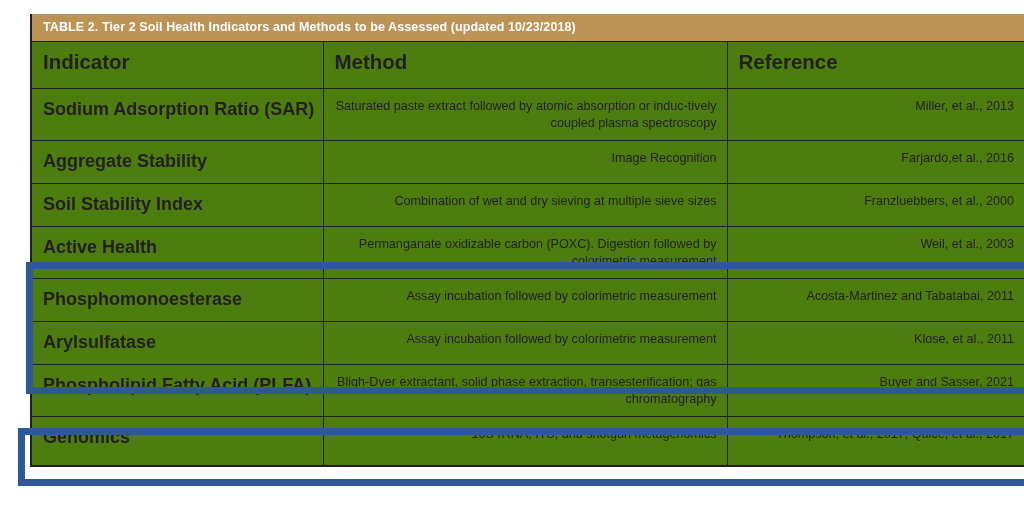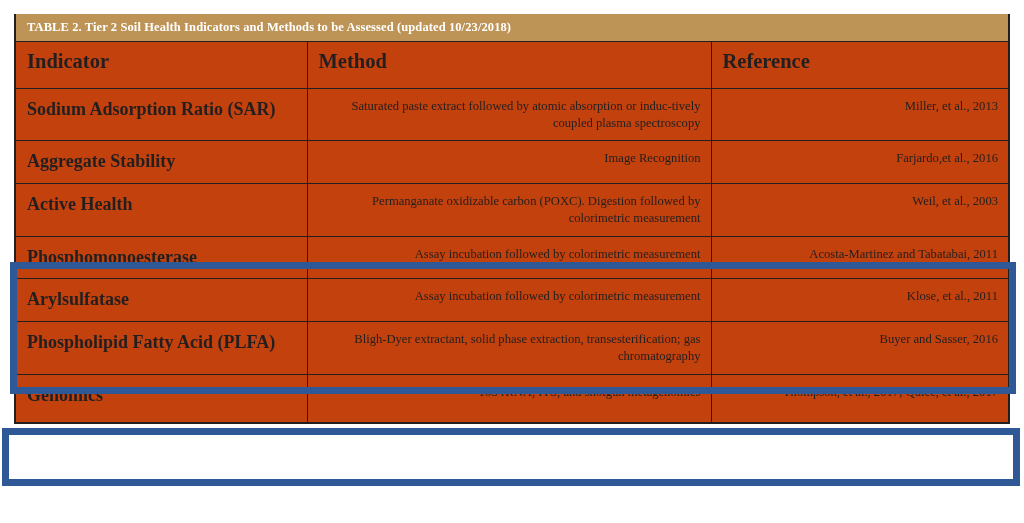--- a/index.html
+++ b/index.html
@@ -11,25 +11,24 @@
     width: 1024px;
     height: 523px;
     font-family: "Liberation Sans", sans-serif;
     color: #231f20;
     position: relative;
     overflow: hidden;
   }
 
   #page {
     position: absolute;
-    left: 0;
+    left: 16px;
     top: 0;
     width: 984px;
     height: 523px;
-    font-family: Liberation Serif, serif;
   }
 
   
   #table-wrap {
     position: absolute;
     left: 14px;
     top: 14px;
     width: 996px;
     border-left: 2px solid #231f20;
     border-right: 2px solid #231f20;
@@ -58,21 +57,21 @@
   table.soil-table col.c-ind { width: 291px; }
   table.soil-table col.c-met { width: 404px; }
   table.soil-table col.c-ref { width: 297px; }
 
   table.soil-table th,
   table.soil-table td {
     border-top: 1.6px solid #231f20;
     border-left: 1.6px solid #231f20;
     vertical-align: top;
     box-sizing: border-box;
-    background: #c2410c;
+    background: #4d7c0f;
   }
   table.soil-table th:first-child,
   table.soil-table td:first-child {
     border-left: none;
   }
   table.soil-table thead th {
     border-top: 1.6px solid #231f20;
   }
 
   thead th {
@@ -145,20 +144,25 @@
           <td class="method">Saturated paste extract followed by atomic absorption or induc-tively coupled plasma spectroscopy</td>
           <td class="reference">Miller, et al., 2013</td>
         </tr>
 
         <tr class="r-short">
           <td class="indicator">Aggregate Stability</td>
           <td class="method">Image Recognition</td>
           <td class="reference">Farjardo,et al., 2016</td>
         </tr>
 
+        <tr class="r-short">
+          <td class="indicator">Soil Stability Index</td>
+          <td class="method">Combination of wet and dry sieving at multiple sieve sizes</td>
+          <td class="reference">Franzluebbers, et al., 2000</td>
+        </tr>
 
         <tr class="r-tall">
           <td class="indicator">Active Health</td>
           <td class="method">Permanganate oxidizable carbon (POXC). Digestion followed by colorimetric measurement</td>
           <td class="reference">Weil, et al., 2003</td>
         </tr>
 
 
 
 
@@ -170,21 +174,21 @@
 
         <tr class="r-short">
           <td class="indicator">Arylsulfatase</td>
           <td class="method">Assay incubation followed by colorimetric measurement</td>
           <td class="reference">Klose, et al., 2011</td>
         </tr>
 
         <tr class="r-tall">
           <td class="indicator">Phospholipid Fatty Acid (PLFA)</td>
           <td class="method">Bligh-Dyer extractant, solid phase extraction, transesterification; gas chromatography</td>
-          <td class="reference">Buyer and Sasser, 2016</td>
+          <td class="reference">Buyer and Sasser, 2021</td>
         </tr>
 
         <tr class="r-genomics">
           <td class="indicator">Genomics</td>
           <td class="method">16S rRNA, ITS, and shotgun metagenomics</td>
           <td class="reference">Thompson, et al., 2017; Quice, et al., 2017</td>
         </tr>
 
       </tbody>
     </table>

